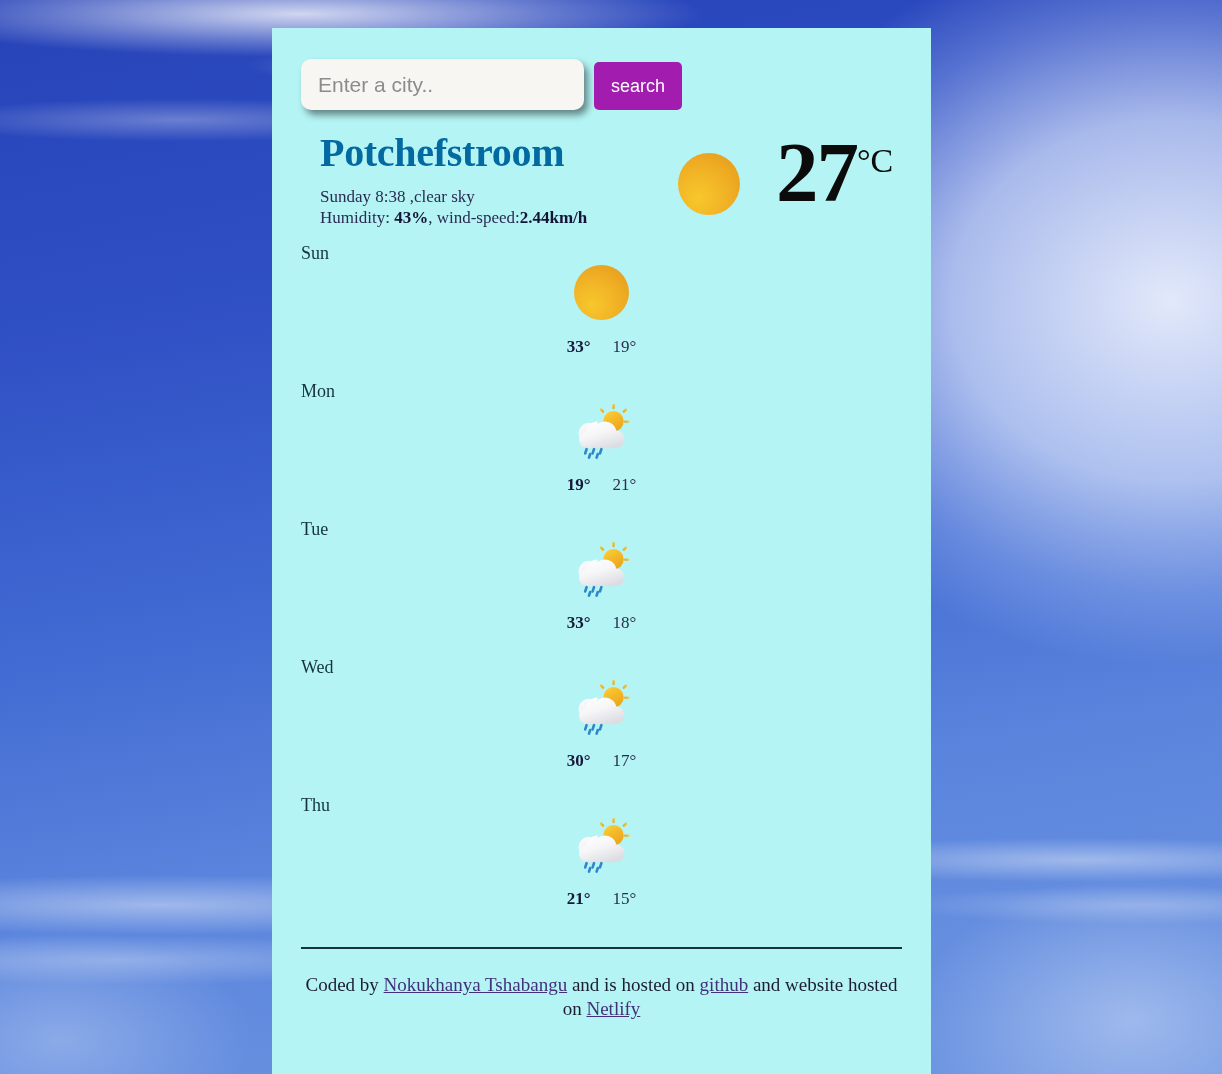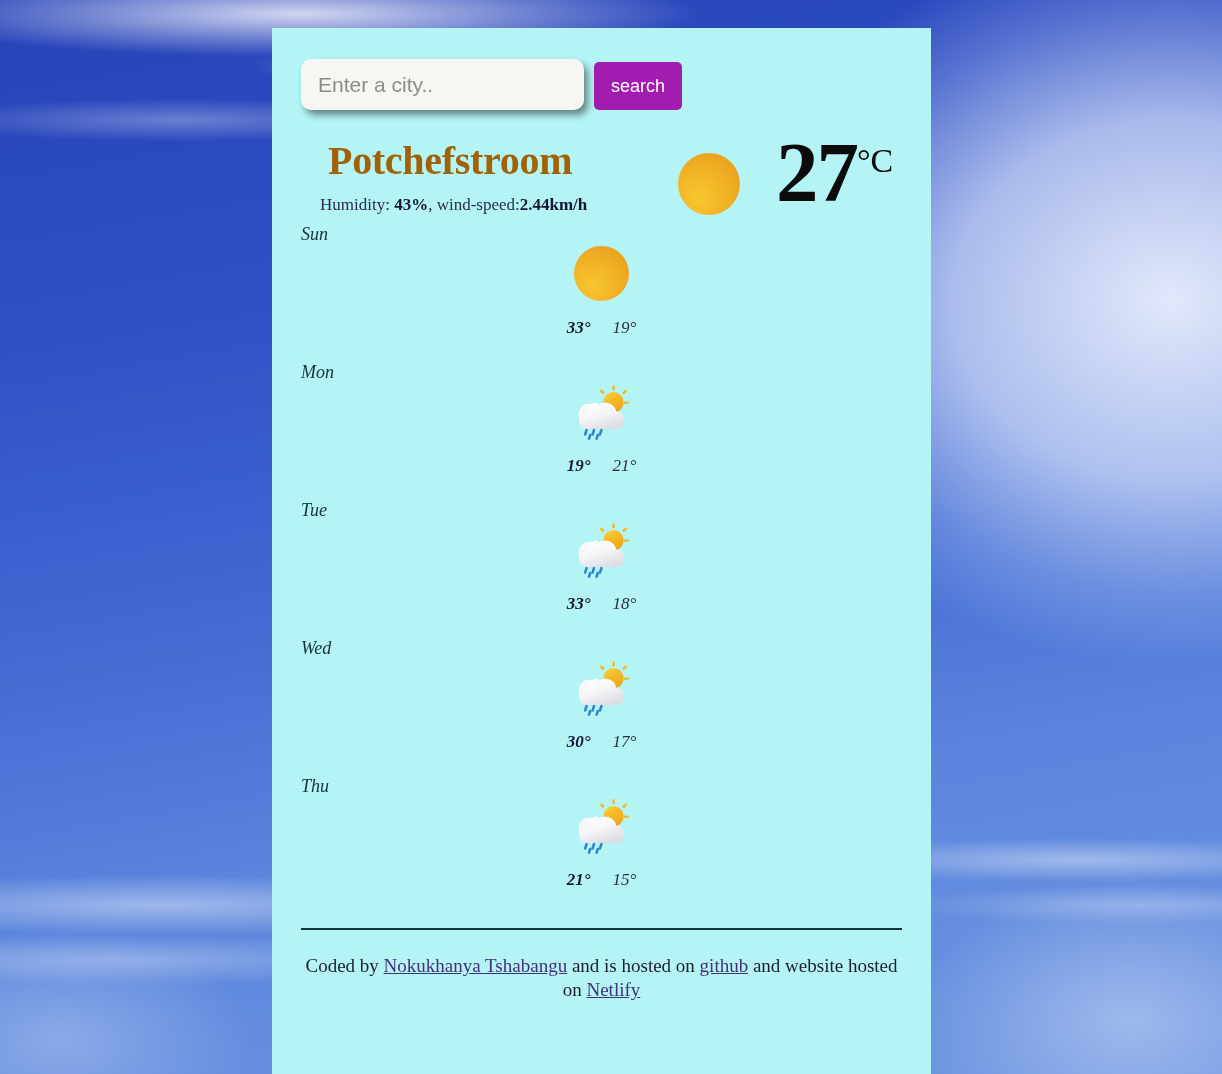--- a/index.html
+++ b/index.html
@@ -91,24 +91,24 @@
   }
 
   
   .current {
     display: flex;
     align-items: flex-start;
     margin-top: 19px;
   }
   .current-left { width: 358px; padding-left: 19px; }
   #city-name {
-    margin: 8px;
+    margin: 0;
     font-size: 40px;
     font-weight: bold;
-    color: #a16207;
+    color: #0369a1;
     letter-spacing: -0.3px;
   }
   .current-meta {
     margin-top: 11px;
     font-size: 17px;
     line-height: 1.23;
     color: #2b2b52;
   }
   .current-meta b { color: #141436; }
   .current-right {
@@ -136,21 +136,21 @@
     letter-spacing: -2px;
   }
   #current-unit {
     font-size: 34px;
     font-weight: normal;
     vertical-align: super;
     letter-spacing: 0;
   }
 
   
-  .forecast { margin-top: 8px; position: relative; font-style: italic; }
+  .forecast { margin-top: 14px; position: relative; }
   .forecast-row {
     position: relative;
     height: 138px;
   }
   .day-label {
     position: absolute;
     left: 0;
     top: 0;
     font-size: 18px;
     color: #14333d;
@@ -211,20 +211,21 @@
 
   <div class="search-row">
     <input id="search-input" type="text" placeholder="Enter a city.." style="">
     <button id="search-button">search</button>
   </div>
 
   <div class="current">
     <div class="current-left">
       <h1 id="city-name">Potchefstroom</h1>
       <div class="current-meta">
+        <div>Sunday 8:38 ,clear sky</div>
         <div>
           <span>Humidity: </span><b>43%</b><span>, wind-speed:</span><b>2.44km/h</b>
         </div>
       </div>
     </div>
     <div class="current-right">
       <div class="sun-disc big"></div>
       <div id="current-temp"><span>27</span><span id="current-unit">°C</span></div>
     </div>
   </div>

